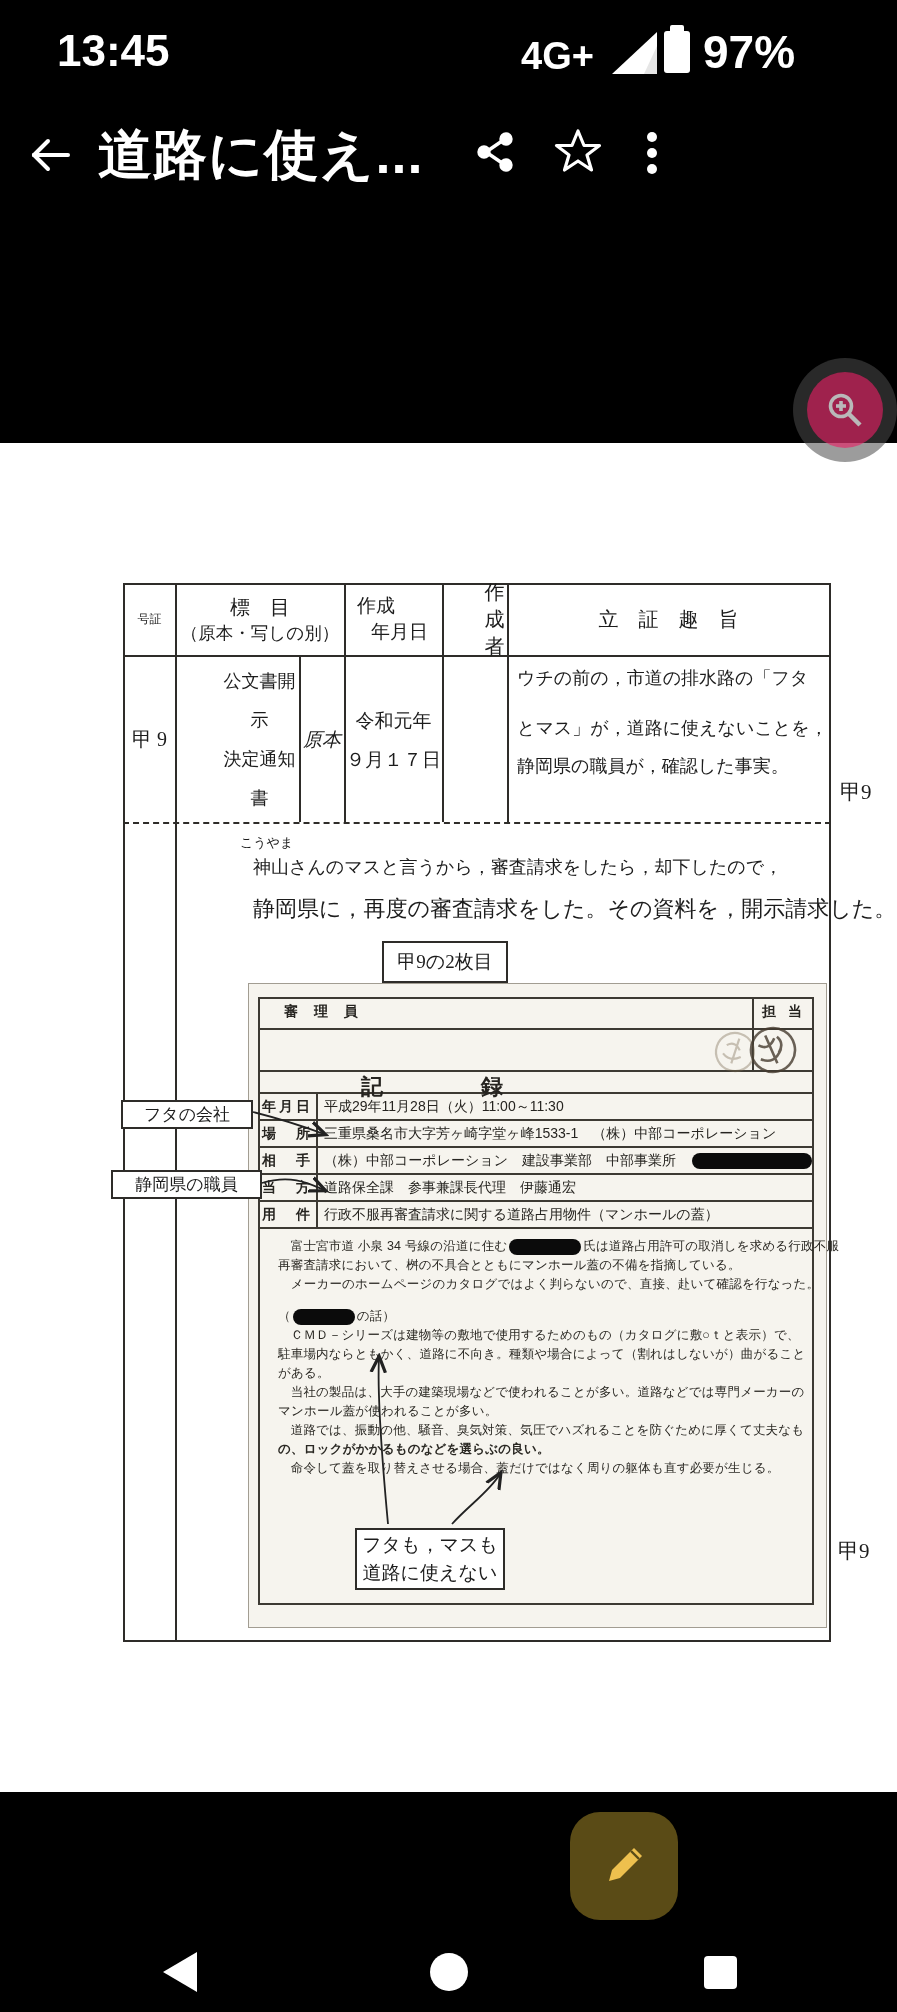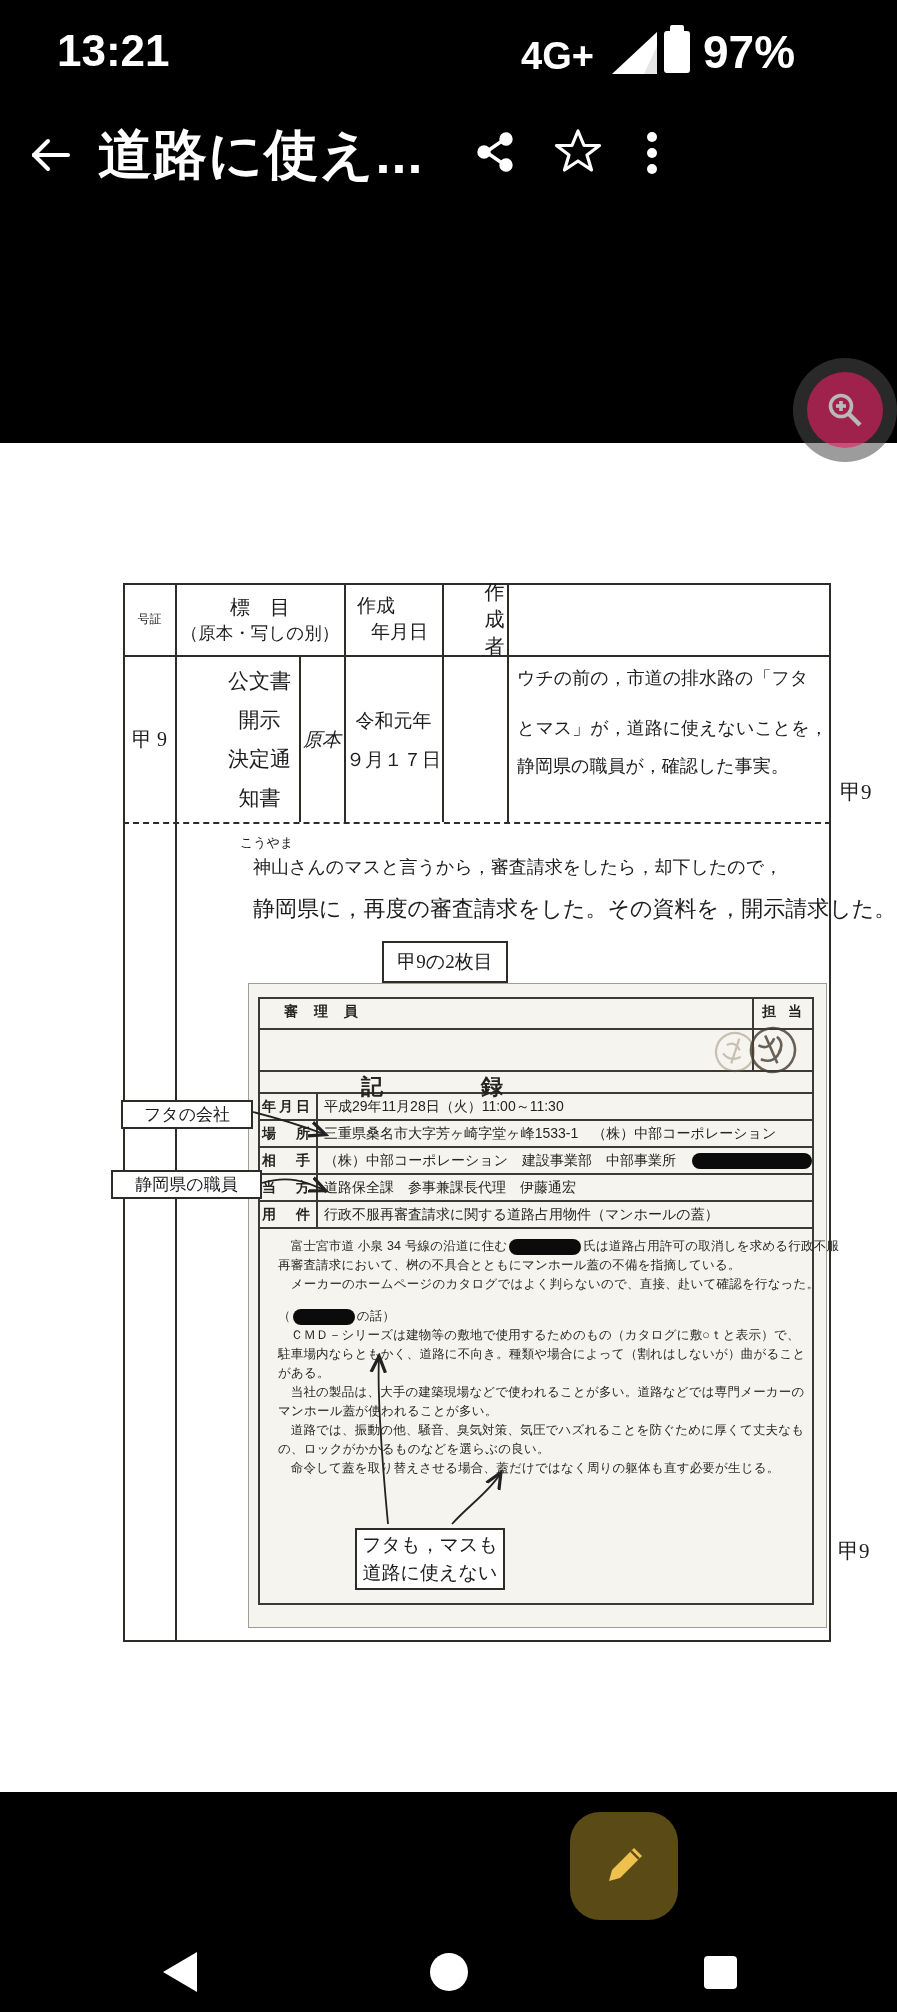--- a/index.html
+++ b/index.html
@@ -31,21 +31,21 @@
   .scan-value{font-size:14px;font-weight:500;color:#262420;white-space:nowrap;}
   .scan-body{font-size:12.5px;font-weight:500;color:#2a2823;white-space:nowrap;letter-spacing:0.2px;}
   .redact{display:inline-block;height:16px;background:#0b0b0b;border-radius:8px;vertical-align:middle;margin:0 2px;}
   svg{display:block;}
 </style>
 </head>
 <body>
 
 <div class="screen">
 
-  <div class="abs sb-text" style="left:57px;top:26px;font-size:44px;">13:21</div>
+  <div class="abs sb-text" style="left:57px;top:26px;font-size:44px;">13:45</div>
   <div class="abs sb-text" style="left:521px;top:35px;font-size:38px;">4G+</div>
   <div class="abs" style="left:612px;top:32px;">
     <svg width="45" height="42">
         <polygon points="0,42 45,42 45,0" fill="#fff"></polygon>
         <polygon points="32,42 45,42 45,14" fill="#9b9b9b" opacity="0.25"></polygon>
       </svg>
   </div>
   <div class="abs" style="left:664px;top:25px;">
     <div style="width:14px;height:6px;background:#fff;margin:0 auto;border-radius:2px 2px 0 0;"></div>
     <div style="width:26px;height:42px;background:#fff;border-radius:3px;"></div>
@@ -116,23 +116,24 @@
   <div class="cell serif" style="left:124px;top:583px;width:51px;height:72px;font-size:12px;">号証</div>
   <div class="cell col serif" style="left:176px;top:583px;width:168px;height:72px;text-align:center;">
     <div style="font-size:20px;">標　目</div>
     <div style="font-size:17.5px;">（原本・写しの別）</div>
   </div>
   <div class="cell col serif" style="left:345px;top:583px;width:97px;height:72px;align-items:flex-start;padding-left:12px;">
     <div style="font-size:19px;">作成</div>
     <div style="font-size:19px;padding-left:14px;">年月日</div>
   </div>
   <div class="cell serif" style="left:443px;top:583px;width:64px;height:72px;font-size:20px;padding-left:39px;">作成者</div>
+  <div class="cell serif" style="left:508px;top:583px;width:321px;height:72px;font-size:20px;">立　証　趣　旨</div>
 
   <div class="cell serif" style="left:124px;top:657px;width:51px;height:165px;font-size:20px;">甲 9</div>
-  <div class="cell col serif" style="left:176px;top:657px;width:123px;height:165px;font-size:21px;line-height:39px;padding-left:44px;">
+  <div class="cell col serif" style="left:176px;top:657px;width:123px;height:165px;font-size:18px;line-height:39px;padding-left:44px;">
     <div>公文書開示</div>
     <div>決定通知書</div>
   </div>
   <div class="cell serif" style="left:300px;top:657px;width:44px;height:165px;font-size:19px;font-style:italic;">原本</div>
   <div class="cell col serif" style="left:345px;top:657px;width:97px;height:165px;font-size:19px;line-height:39px;">
     <div>令和元年</div>
     <div>９月１７日</div>
   </div>
   <div class="doc-text serif" style="left:517px;top:666px;font-size:18px;">ウチの前の，市道の排水路の「フタ</div>
   <div class="doc-text serif" style="left:517px;top:716px;font-size:18px;">とマス」が，道路に使えないことを，</div>
@@ -193,21 +194,21 @@
       <div class="abs scan-body" style="left: 278px; top: 1238px;"><span>　富士宮市道 小泉 34 号線の沿道に住む</span><span class="redact" style="width: 72px;"></span><span>氏は道路占用許可の取消しを求める行政不服</span></div>
       <div class="abs scan-body" style="left: 278px; top: 1257px;"><span>再審査請求において、桝の不具合とともにマンホール蓋の不備を指摘している。</span></div>
       <div class="abs scan-body" style="left: 278px; top: 1276px;"><span>　メーカーのホームページのカタログではよく判らないので、直接、赴いて確認を行なった。</span></div>
       <div class="abs scan-body" style="left: 278px; top: 1308px;"><span>（</span><span class="redact" style="width: 62px;"></span><span>の話）</span></div>
       <div class="abs scan-body" style="left: 278px; top: 1327px;"><span>　ＣＭＤ－シリーズは建物等の敷地で使用するためのもの（カタログに敷○ｔと表示）で、</span></div>
       <div class="abs scan-body" style="left: 278px; top: 1346px;"><span>駐車場内ならともかく、道路に不向き。種類や場合によって（割れはしないが）曲がること</span></div>
       <div class="abs scan-body" style="left: 278px; top: 1365px;"><span>がある。</span></div>
       <div class="abs scan-body" style="left: 278px; top: 1384px;"><span>　当社の製品は、大手の建築現場などで使われることが多い。道路などでは専門メーカーの</span></div>
       <div class="abs scan-body" style="left: 278px; top: 1403px;"><span>マンホール蓋が使われることが多い。</span></div>
       <div class="abs scan-body" style="left: 278px; top: 1422px;"><span>　道路では、振動の他、騒音、臭気対策、気圧でハズれることを防ぐために厚くて丈夫なも</span></div>
-      <div class="abs scan-body" style="left: 278px; top: 1441px;"><span>の、ロックがかかるものなどを選らぶの良い。</span></div>
+      <div class="abs scan-body" style="left: 278px; top: 1441px; font-weight: bold;"><span>の、ロックがかかるものなどを選らぶの良い。</span></div>
       <div class="abs scan-body" style="left: 278px; top: 1460px;"><span>　命令して蓋を取り替えさせる場合、蓋だけではなく周りの躯体も直す必要が生じる。</span></div>
     </div>
 
   <div class="boxlabel serif" style="left:121px;top:1100px;width:132px;height:29px;font-size:17px;">フタの会社</div>
   <div class="boxlabel serif" style="left:111px;top:1170px;width:151px;height:29px;font-size:17px;">静岡県の職員</div>
 
   <div class="boxlabel serif" style="left:355px;top:1528px;width:150px;height:62px;flex-direction:column;font-size:19px;line-height:28px;">
     <div>フタも，マスも</div>
     <div>道路に使えない</div>
   </div>

